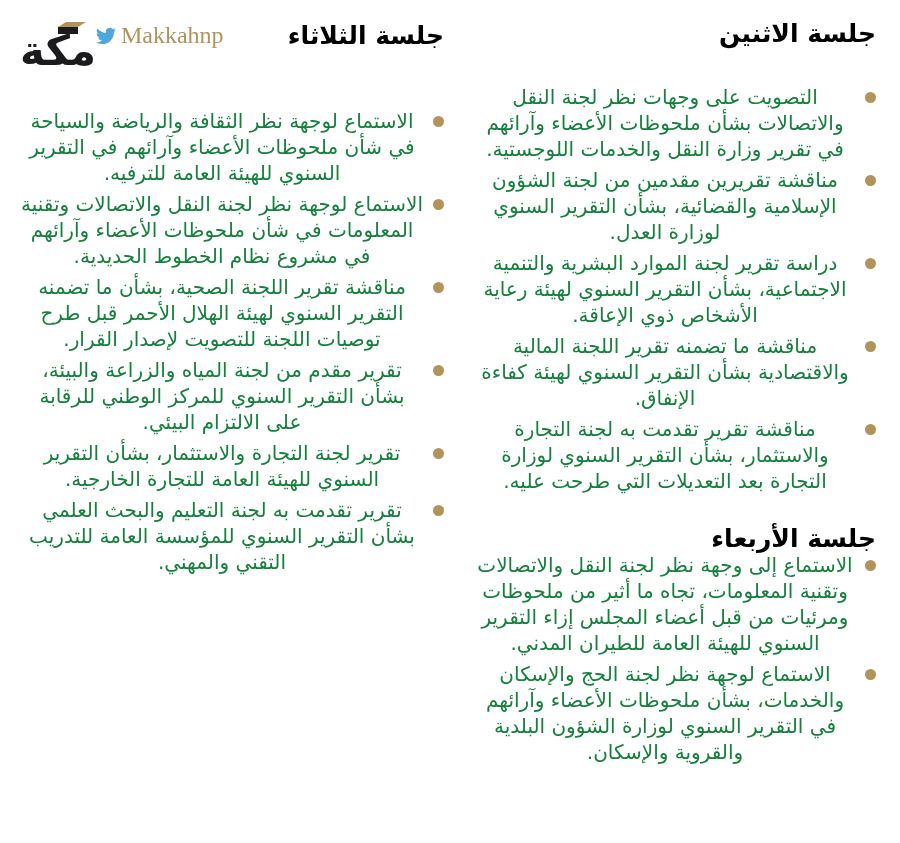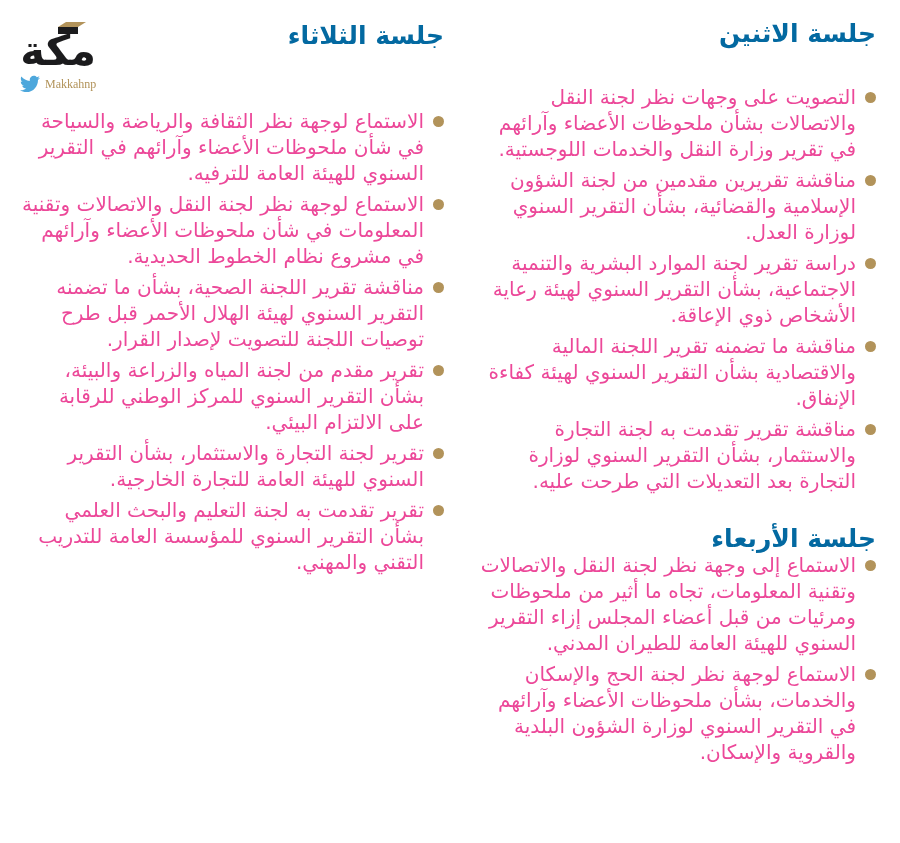--- a/index.html
+++ b/index.html
@@ -17,21 +17,21 @@
     justify-content:space-between;
     padding:20px 24px 16px 20px;
   }
   .col { display:flex; flex-direction:column; }
   .col-monday { width:402px; }
   .col-tuesday { width:424px; }
 
   .session-title {
     font-size:25px;
     font-weight:bold;
-    color:#0369a1;
+    color:#000000;
     line-height:1.1;
     letter-spacing:0;
   }
   .col-monday .session-title.first { margin-bottom:36px; }
   .session-title.wednesday { margin-top:26px; }
 
   .items { display:flex; flex-direction:column; }
   .item {
     display:flex;
     align-items:flex-start;
@@ -42,35 +42,35 @@
     flex:0 0 auto;
     width:11px; height:11px;
     border-radius:50%;
     background:#b2935a;
     margin-top:8px;
   }
   .item .txt {
     flex:1;
     font-size:20px;
     line-height:26px;
-    text-align:right;
-    color:#ec4899;
+    text-align:center;
+    color:#15803d;
   }
 
   
   .top-row {
     display:flex;
     justify-content:space-between;
     align-items:flex-start;
     margin-bottom:14px;
     min-height:74px;
   }
   .top-row .session-title { margin-top:2px; margin-left:30px; }
 
-  .logo { display:flex; flex-direction:column; align-items:center; direction:ltr; margin-right:auto; }
+  .logo { display:flex; flex-direction:row; align-items:flex-start; direction:ltr; margin-right:auto; }
   .logo-mark { position:relative; padding-top:10px; line-height:1; }
   .logo-word {
     font-size:42px;
     font-weight:bold;
     color:#1b1b1d;
     line-height:1;
     font-family:"DejaVu Sans", sans-serif;
   }
   .kaaba {
     position:absolute;
@@ -78,21 +78,21 @@
   }
   .twitter-row {
     display:flex;
     align-items:center;
     gap:5px;
     margin-top:2px;
     direction:ltr;
   }
   .twitter-handle {
     font-family:"Liberation Serif","DejaVu Serif", serif;
-    font-size:12px;
+    font-size:24px;
     color:#b2935a;
   }
 </style>
 </head>
 <body>
 
 <div class="page">
 
   <div class="col col-monday">
     <h2 class="session-title first">جلسة الاثنين</h2>

